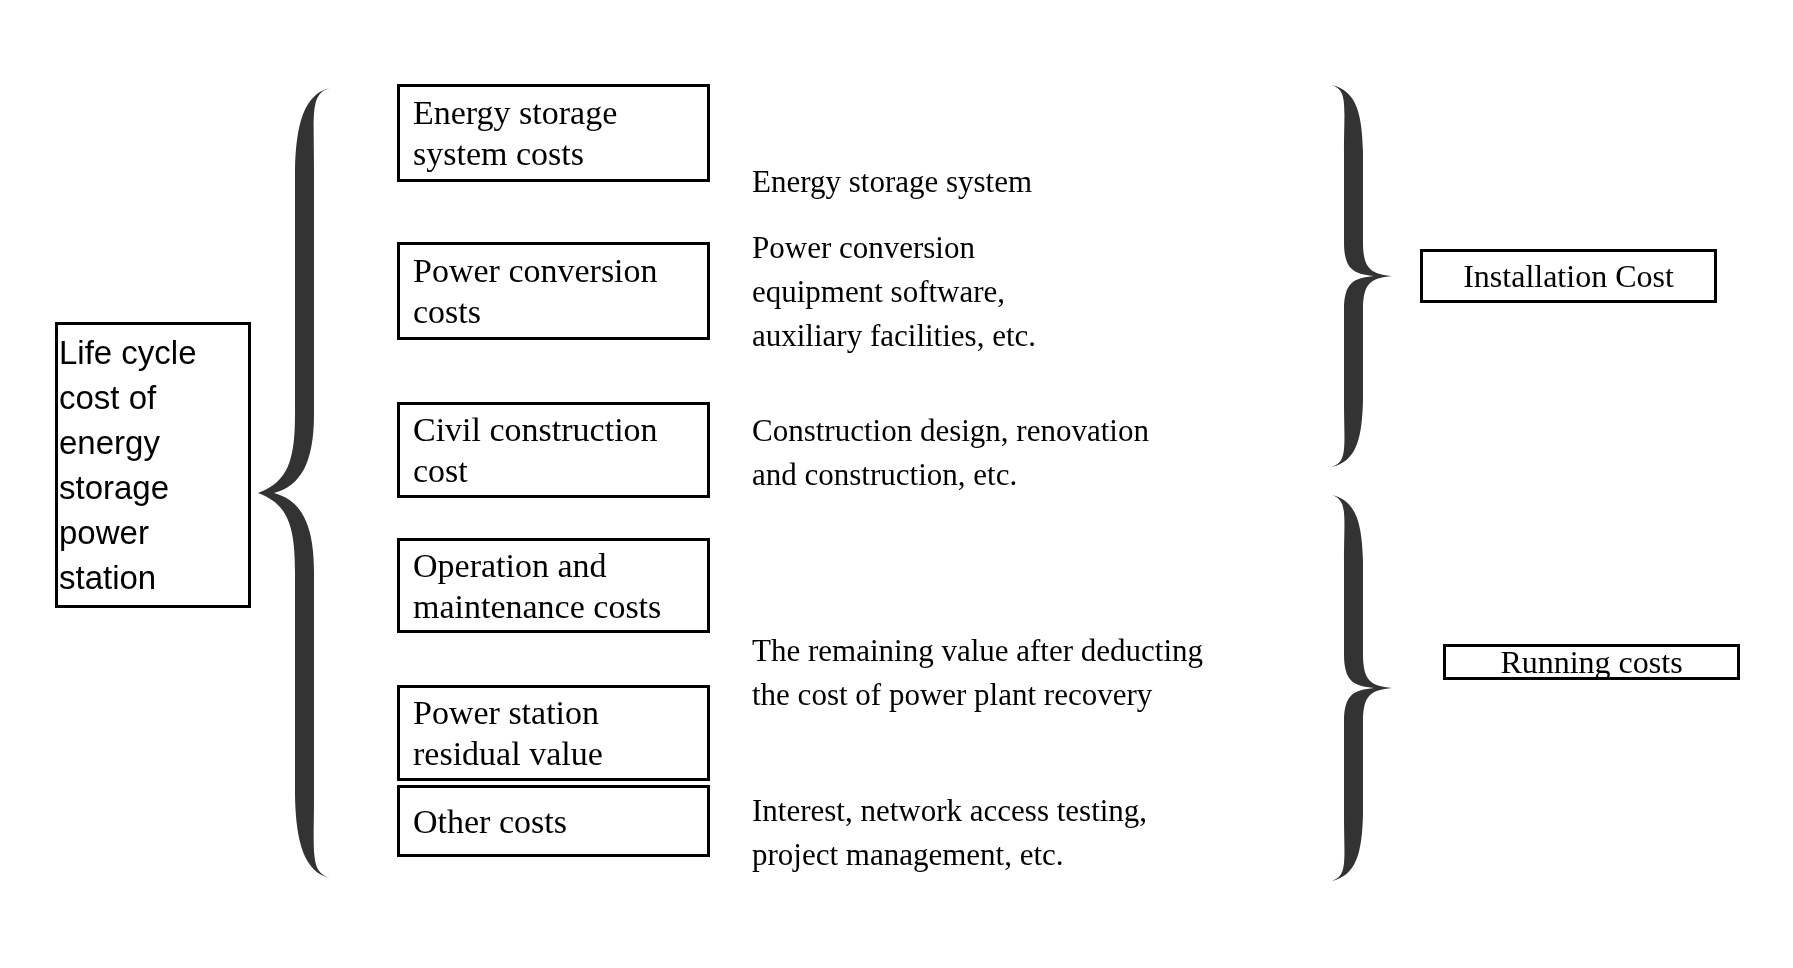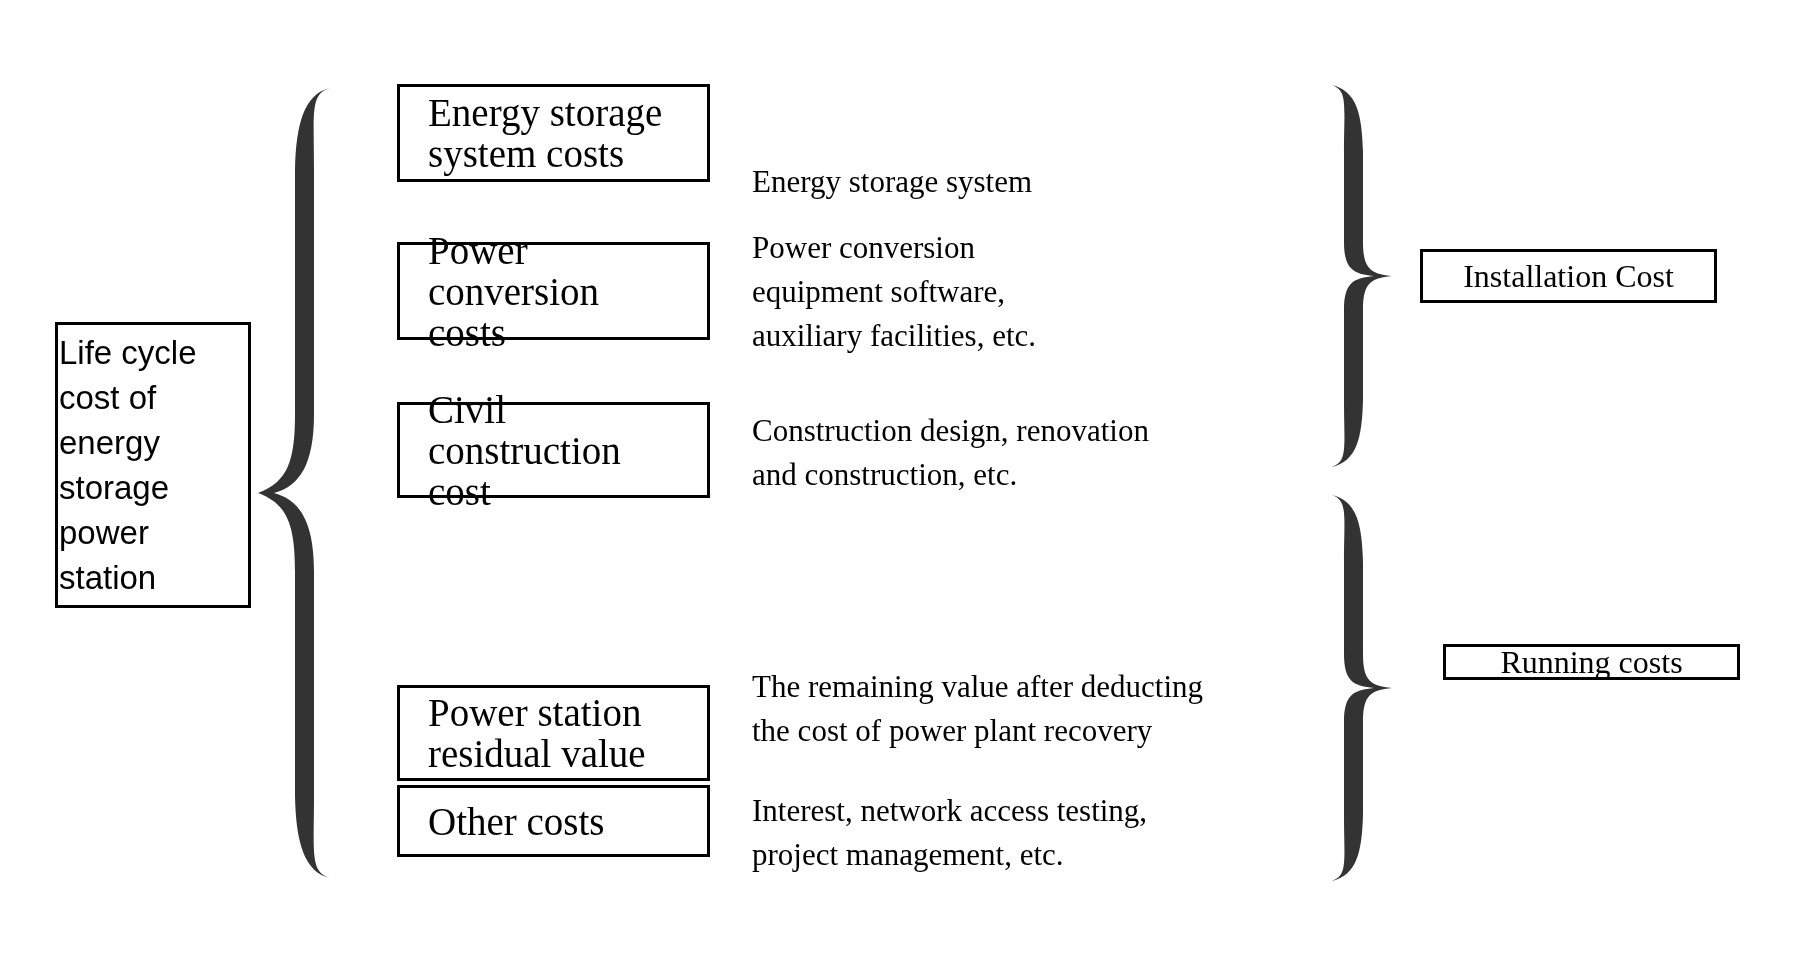--- a/index.html
+++ b/index.html
@@ -46,23 +46,23 @@
     position: absolute;
     left: 397px;
     width: 313px;
     border: 3px solid #000000;
     box-sizing: border-box;
     background: #ffffff;
     display: flex;
     align-items: center;
   }
   .cat-box .cat-label {
-    font-size: 39px;
+    font-size: 34px;
     line-height: 41px;
-    padding-left: 28px;
+    padding-left: 13px;
     white-space: pre-line;
     font-family: Liberation Serif, serif;
   }
 
   
   .desc {
     position: absolute;
     left: 752px;
     font-size: 31px;
     line-height: 44px;
@@ -130,35 +130,39 @@
 system costs</span>
   </div>
   <div class="cat-box" style="top:242px; height:98px;">
     <span class="cat-label">Power conversion
 costs</span>
   </div>
   <div class="cat-box" style="top:402px; height:96px;">
     <span class="cat-label">Civil construction
 cost</span>
   </div>
+  <div class="cat-box" style="top:538px; height:95px;">
+    <span class="cat-label">Operation and
+maintenance costs</span>
+  </div>
   <div class="cat-box" style="top:660px; height:96px;margin-top:25px;">
     <span class="cat-label">Power station
 residual value</span>
   </div>
   <div class="cat-box" style="top:785px; height:72px;">
     <span class="cat-label">Other costs</span>
   </div>
 
   <div class="desc" style="top:112px;margin-top:48px;">Energy storage system</div>
   <div class="desc" style="top:226px;">Power conversion
 equipment software,
 auxiliary facilities, etc.</div>
   <div class="desc" style="top:409px;">Construction design, renovation
 and construction, etc.</div>
-  <div class="desc" style="top:665px;">The remaining value after deducting
+  <div class="desc" style="top:629px;">The remaining value after deducting
 the cost of power plant recovery</div>
   <div class="desc" style="top:789px;">Interest, network access testing,
 project management, etc.</div>
 
   <div class="brace" style="left:1330px; top:82px; width:68px; height:388px;">
     <svg width="68" height="388" viewBox="0 0 68 388" xmlns="http://www.w3.org/2000/svg">
       <path d="M2 3
                C 26 9, 32 30, 33 70
                L 33 160
                C 33 186, 40 192, 62 194

